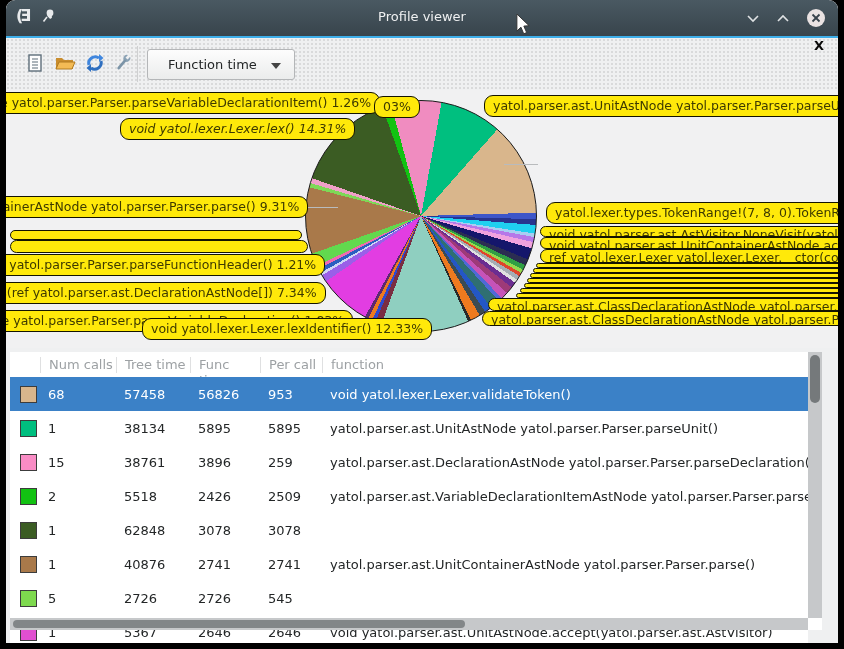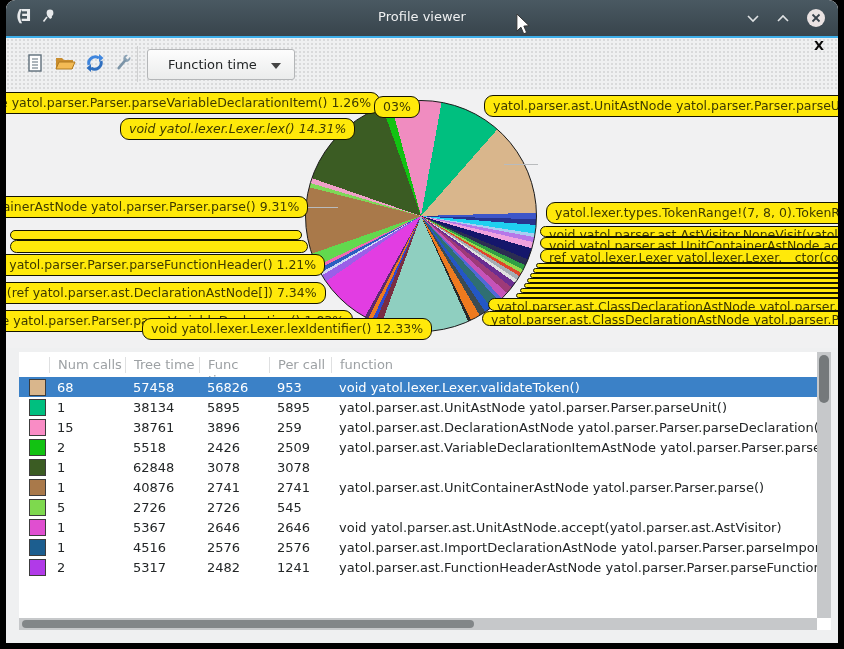--- a/index.html
+++ b/index.html
@@ -29,27 +29,27 @@
   #dock-close{position:absolute;right:14px;top:0px;color:#090909;font-weight:900;font-size:13px;}
   
   #chart-area{position:absolute;left:0;top:90px;width:100%;height:258px;background:#f1f1f2;overflow:visible;}
   #pie{position:absolute;left:299px;top:10px;width:230px;height:230px;border-radius:50%;border:1px solid #1a1a1a;}
   .callout{position:absolute;white-space:nowrap;background:#ffe90a;border:1px solid #141400;border-radius:9px;
            color:#3e3a00;font-size:12.5px;line-height:16px;padding:2px 8px;overflow:hidden;box-sizing:border-box;z-index:3;}
   .callout.squish{padding-top:0;padding-bottom:0;}
   .callout.bar{padding:0 8px;}
   .leader{position:absolute;height:1px;background:#b9bbbd;z-index:1;}
   
-  #table-panel{position:absolute;left:4px;top:352px;width:812px;height:278px;background:#fff;margin-left:9px;}
+  #table-panel{position:absolute;left:4px;top:352px;width:812px;height:278px;background:#fff;}
   .thead{position:absolute;left:0;top:0;width:798px;height:25px;display:grid;
          grid-template-columns:30px 76px 74px 70px 62px auto;align-items:center;background:#fff;}
   .thead .hcell{font-size:13px;color:#9da1a4;padding-left:8px;height:16px;line-height:16px;}
   .thead .hcell + .hcell{border-left:1px solid #dfe0e1;}
   #rows{position:absolute;left:0;top:25px;width:798px;}
-  .trow{height:20px;display:grid;grid-template-columns:30px 76px 74px 70px 62px auto;
+  .trow{height:34px;display:grid;grid-template-columns:30px 76px 74px 70px 62px auto;
         align-items:center;font-size:13px;color:#232627;background:#fff;}
   .trow.selected{background:#3b81c7;color:#fff;}
   .trow .cell{padding-left:8px;white-space:nowrap;overflow:hidden;}
   .swatch{width:15px;height:15px;border:1px solid #3c3c3c;margin-left:10px;}
   
   #vscroll{position:absolute;right:0;top:0;width:14px;height:266px;background:#c6c8ca;}
   #vscroll .thumb{position:absolute;left:2px;top:3px;width:10px;height:48px;background:#75797b;border-radius:5px;}
   #hscroll{position:absolute;left:0;bottom:0;width:798px;height:12px;background:#c6c8ca;}
   #hscroll .thumb{position:absolute;left:3px;top:2px;width:452px;height:8px;background:#828688;border-radius:4px;}
   svg{display:block;}

